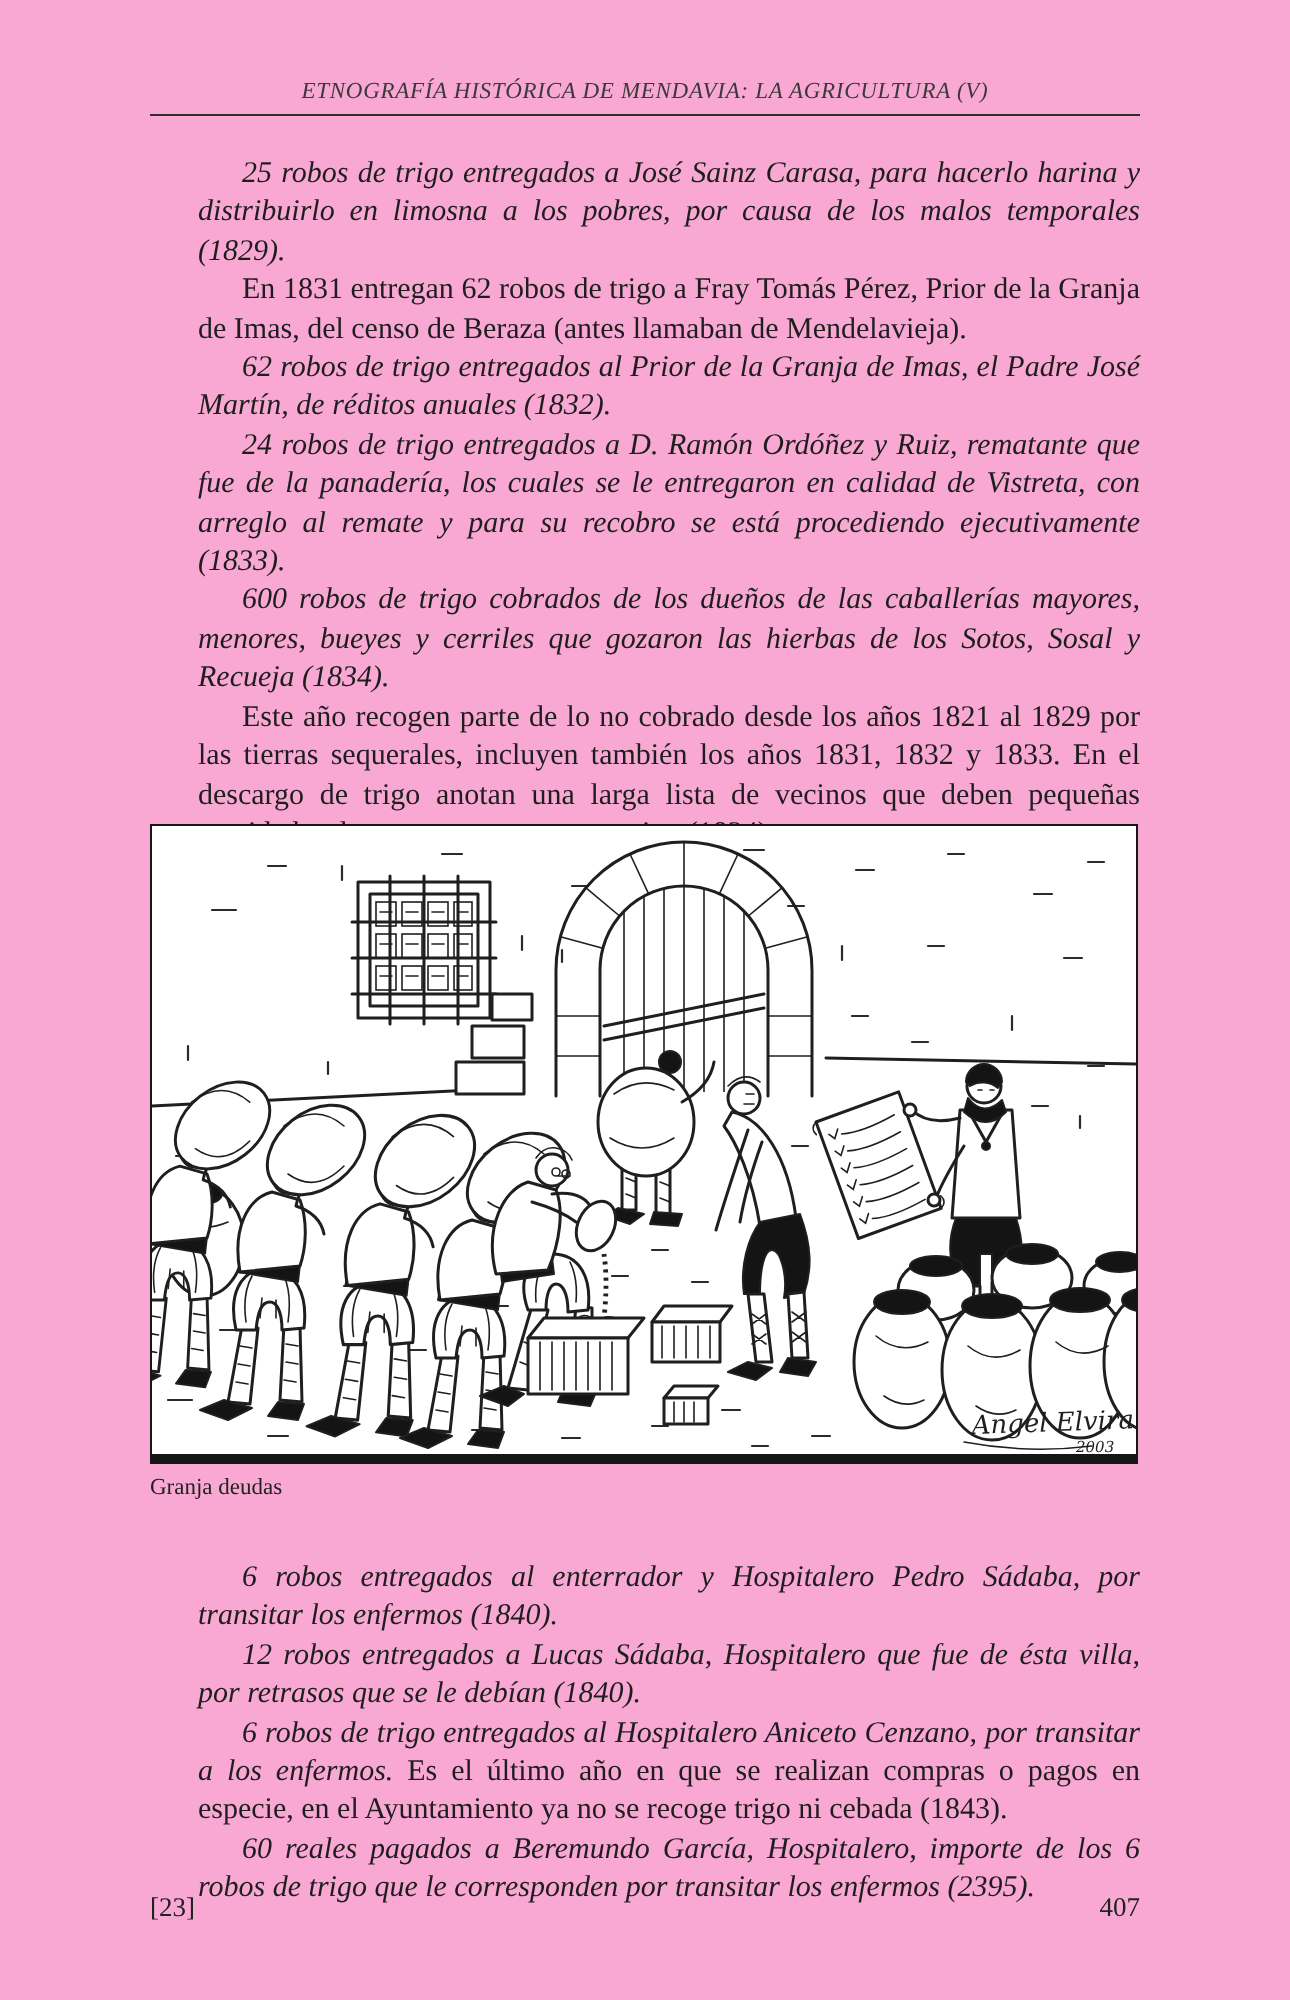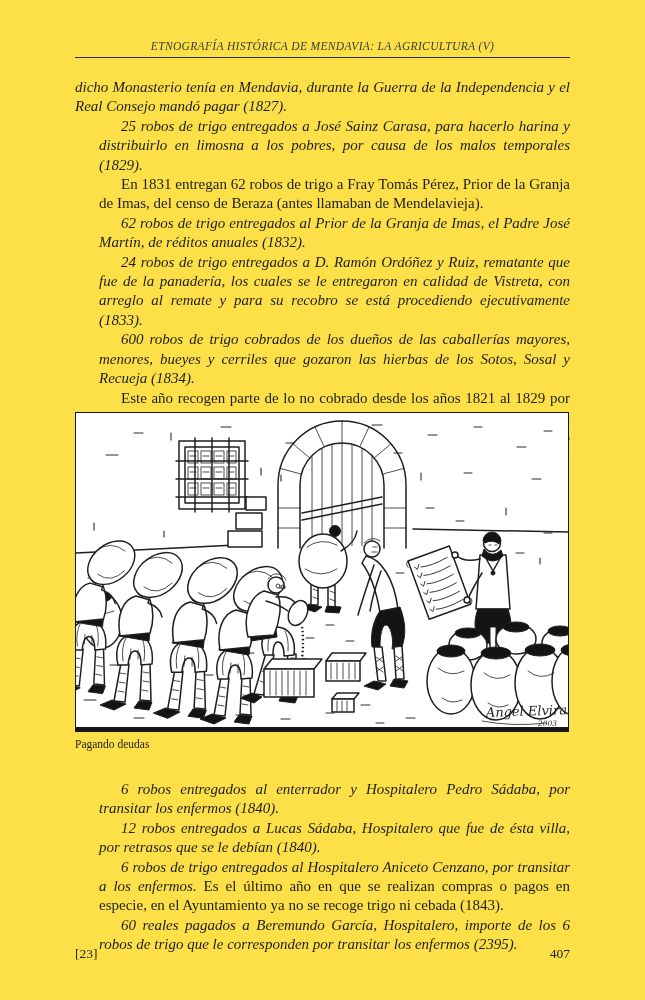--- a/index.html
+++ b/index.html
@@ -1,17 +1,17 @@
 <!DOCTYPE html>
 <html lang="es"><head>
 <meta charset="utf-8">
 <style>
   html,body{margin:0;padding:0;background:#fff;}
   .page{
-    position:relative;width:645px;height:1000px;background:#fde047;
+    position:relative;width:645px;height:1000px;background:#f9a8d4;
     outline:1px solid #e2e2e2;overflow:hidden;
     font-family:"Liberation Serif",serif;color:#1e1e1e;
   }
   .running-head{
     position:absolute;top:40px;left:75px;width:495px;text-align:center;
     font-style:italic;font-size:11.5px;letter-spacing:.35px;color:#3a3a3a;
     padding-bottom:5px;border-bottom:1.4px solid #2e2e2e;
   }
   .text-col{
     position:absolute;left:75px;width:495px;font-size:15px;line-height:19.4px;
@@ -41,21 +41,20 @@
 </head>
 <body>
 
 <div class="page">
 
   <div class="running-head">
     <span>ETNOGRAFÍA HISTÓRICA DE MENDAVIA: LA AGRICULTURA (V)</span>
   </div>
 
   <div class="text-col text-top" id="paras-top">
-      <p class="para"><span class="it">dicho Monasterio tenía en Mendavia, durante la Guerra de la Independencia y el Real Consejo mandó pagar (1827).</span></p>
       <p class="para indent"><span class="it">25 robos de trigo entregados a José Sainz Carasa, para hacerlo harina y distribuirlo en limosna a los pobres, por causa de los malos temporales (1829).</span></p>
       <p class="para indent"><span>En 1831 entregan 62 robos de trigo a Fray Tomás Pérez, Prior de la Granja de Imas, del censo de Beraza (antes llamaban de Mendelavieja).</span></p>
       <p class="para indent"><span class="it">62 robos de trigo entregados al Prior de la Granja de Imas, el Padre José Martín, de réditos anuales (1832).</span></p>
       <p class="para indent"><span class="it">24 robos de trigo entregados a D. Ramón Ordóñez y Ruiz, rematante que fue de la panadería, los cuales se le entregaron en calidad de Vistreta, con arreglo al remate y para su recobro se está procediendo ejecutivamente (1833).</span></p>
       <p class="para indent"><span class="it">600 robos de trigo cobrados de los dueños de las caballerías mayores, menores, bueyes y cerriles que gozaron las hierbas de los Sotos, Sosal y Recueja (1834).</span></p>
       <p class="para indent"><span>Este año recogen parte de lo no cobrado desde los años 1821 al 1829 por las tierras sequerales, incluyen también los años 1831, 1832 y 1833. En el descargo de trigo anotan una larga lista de vecinos que deben pequeñas cantidades de sus rentas a pagar en trigo (1834).</span></p>
     </div>
 
   <figure class="figure" style="margin:0">
     <svg width="492" height="314" viewBox="0 0 492 314">
@@ -237,21 +236,21 @@
       </g>
 
       <g>
         <text x="410" y="304" font-family="DejaVu Serif, serif" font-style="italic" font-size="13" fill="#1f1f1f" transform="rotate(-2 410 304)">Angel Elvira</text>
         <path class="thin" d="M406,308 q32,6 64,2"></path>
         <text x="462" y="313" font-family="DejaVu Serif, serif" font-style="italic" font-size="7.5" fill="#1f1f1f">2003</text>
       </g>
     </svg>
   </figure>
 
-  <div class="caption">Pagando deudas</div>
+  <div class="caption">Granja deudas</div>
 
   <div class="text-col text-bottom" id="paras-bottom">
       <p class="para indent"><span class="it">6 robos entregados al enterrador y Hospitalero Pedro Sádaba, por transitar los enfermos (1840).</span></p>
       <p class="para indent"><span class="it">12 robos entregados a Lucas Sádaba, Hospitalero que fue de ésta villa, por retrasos que se le debían (1840).</span></p>
       <p class="para indent"><span class="it">6 robos de trigo entregados al Hospitalero Aniceto Cenzano, por transitar a los enfermos.</span><span> Es el último año en que se realizan compras o pagos en especie, en el Ayuntamiento ya no se recoge trigo ni cebada (1843).</span></p>
       <p class="para indent"><span class="it">60 reales pagados a Beremundo García, Hospitalero, importe de los 6 robos de trigo que le corresponden por transitar los enfermos (2395).</span></p>
     </div>
 
   <div class="footer">
     <span>[23]</span>

